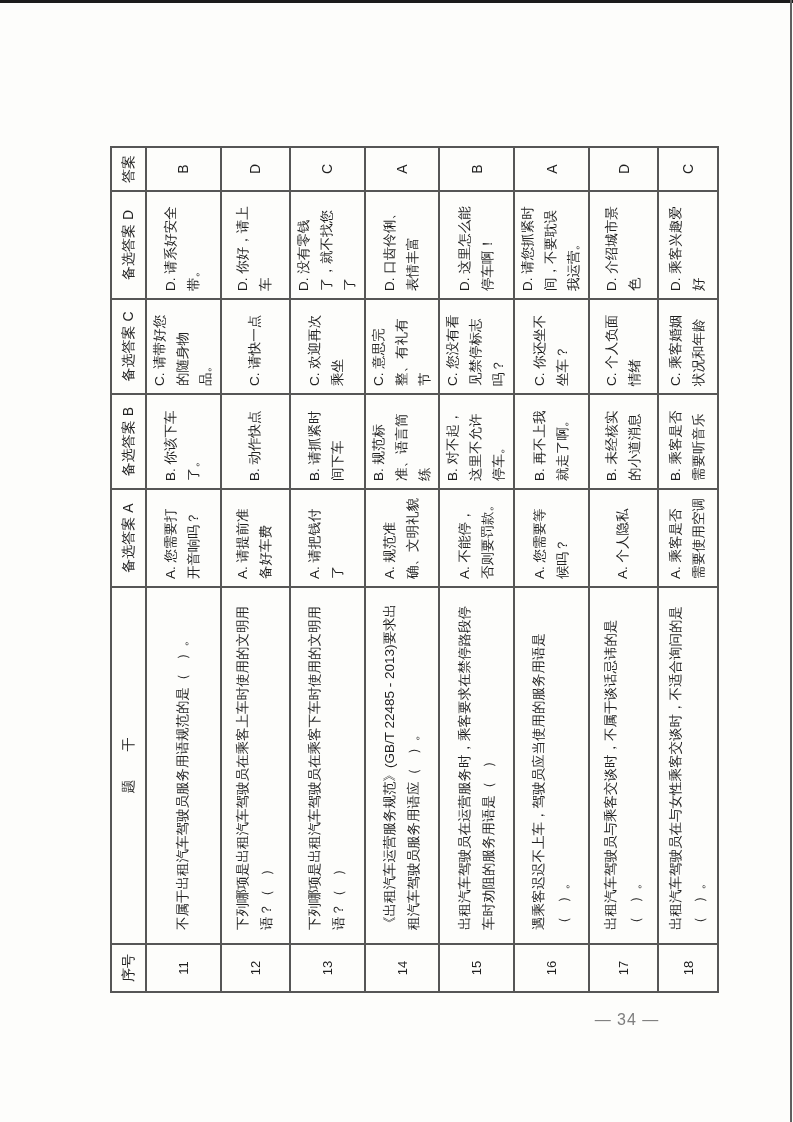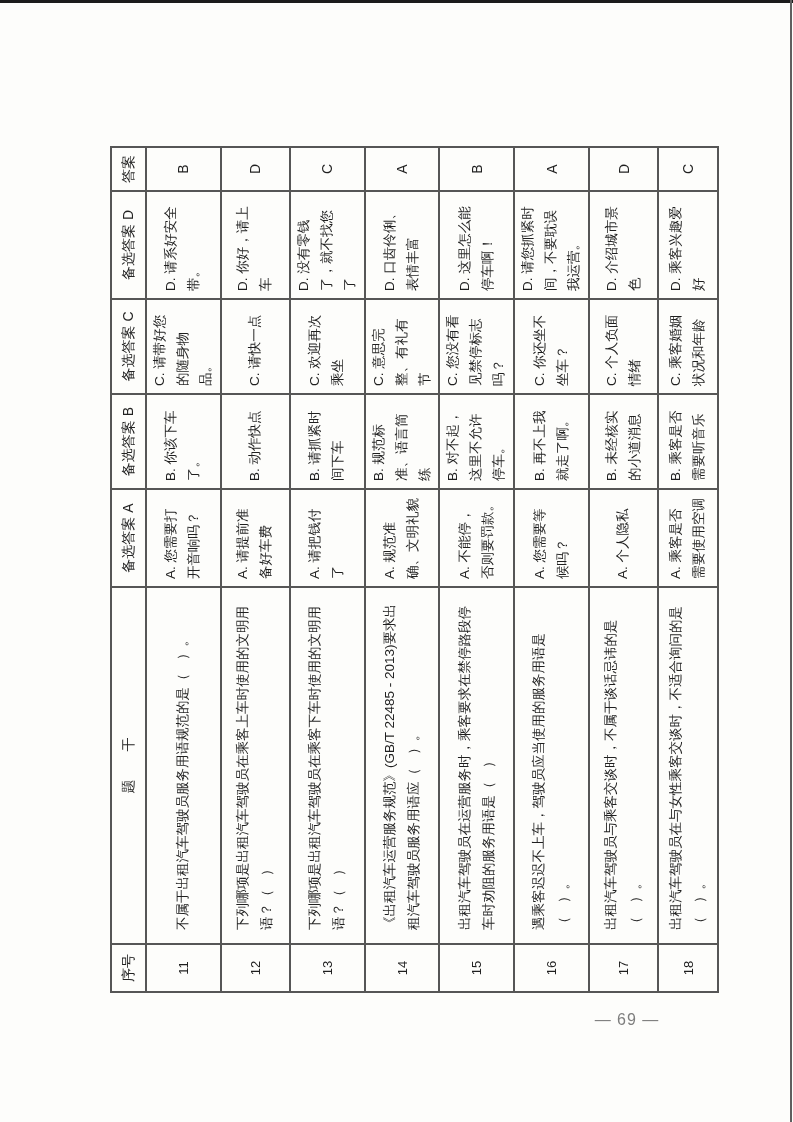--- a/index.html
+++ b/index.html
@@ -146,15 +146,15 @@
         <td class="c-opt">A. 乘客是否需要使用空调</td>
         <td class="c-opt">B. 乘客是否需要听音乐</td>
         <td class="c-opt">C. 乘客婚姻状况和年龄</td>
         <td class="c-opt">D. 乘客兴趣爱好</td>
         <td class="c-ans">C</td>
       </tr>
     </tbody>
       </table>
   </div>
 
-  <div class="footer">— 69 —</div>
+  <div class="footer">— 34 —</div>
 
 </div>
 
 </body></html>

